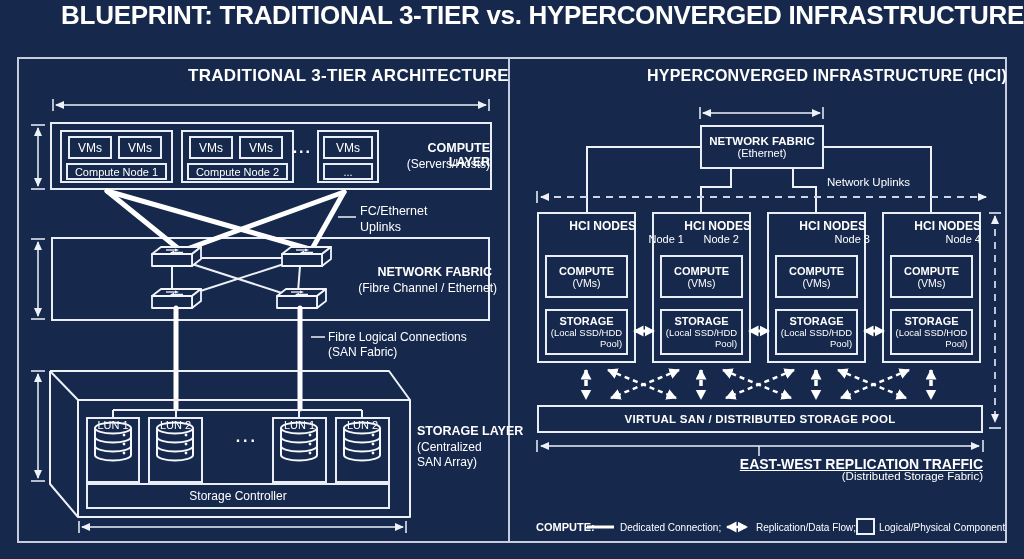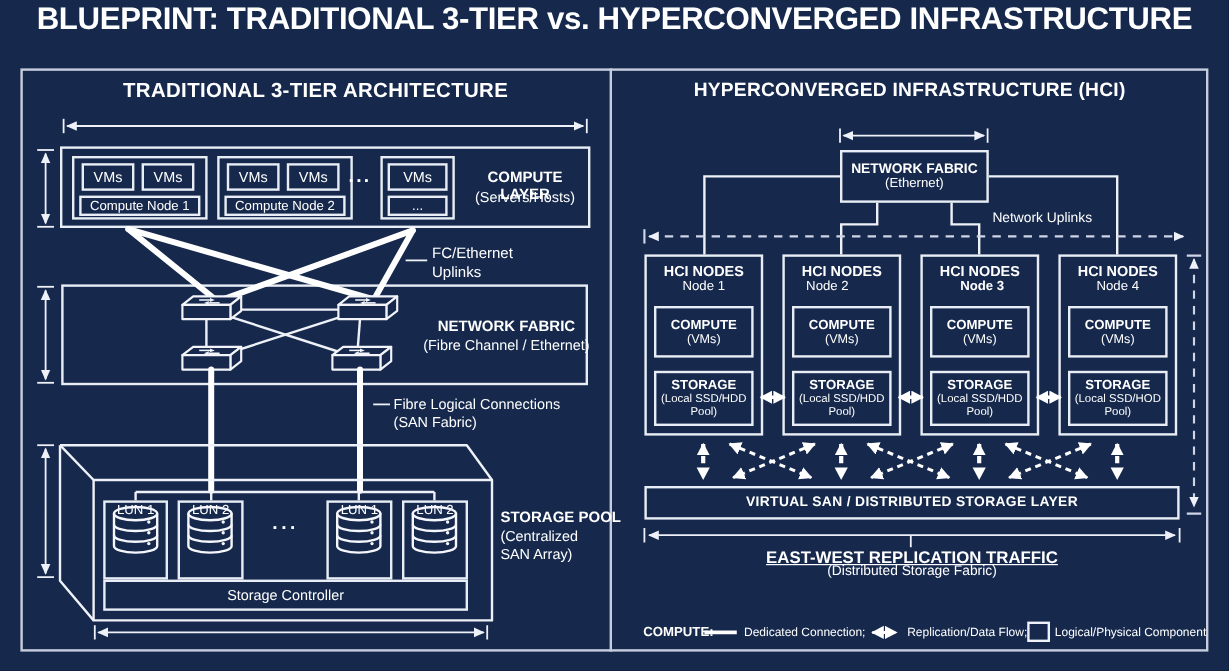--- a/index.html
+++ b/index.html
@@ -1,20 +1,20 @@
 <!DOCTYPE html>
 <html style="--bg: #16294d; --text: #ffffff; --thin: #e9edf6; --panel: #c7cdde;"><head>
 <meta charset="utf-8">
 <style>
   html,body{margin:0;padding:0;background:#0e1c38;}
   #stage{position:relative;width:1024px;height:559px;background:var(--bg,#16294d);
          font-family:"Liberation Sans",sans-serif;overflow:hidden;}
   .box{position:absolute;box-sizing:border-box;border:2px solid var(--thin,#e9edf6);}
   .lbl{position:absolute;color:var(--text,#fff);white-space:pre-line;}
-  .c{text-align:center;}
+  .c{text-align:right;}
   .b{font-weight:bold;}
   .flex{display:flex;flex-direction:column;align-items:center;justify-content:center;color:var(--text,#fff);}
   .fend{display:flex;flex-direction:column;align-items:center;justify-content:flex-start;color:var(--text,#fff);padding-bottom:3px;box-sizing:border-box;}
   .outline{position:absolute;box-sizing:border-box;border:2px solid var(--panel,#c7cdde);}
   svg{position:absolute;left:0;top:0;pointer-events:none;}
 </style>
 </head>
 <body>
 
 <div id="stage">
@@ -84,36 +84,36 @@
       <span>LUN 1</span>
     </div>
   <div class="box fend" style="left:335px;top:417px;width:55px;height:66px;font-size:11px;">
       <span>LUN 2</span>
     </div>
 
   <div class="box flex" style="left:86px;top:483px;width:304px;height:26px;font-size:12px;">
       <span>Storage Controller</span>
     </div>
 
-  <div class="lbl b" style="left:417px;top:424px;font-size:12.5px;">STORAGE POOL</div>
+  <div class="lbl b" style="left:417px;top:424px;font-size:12.5px;">STORAGE LAYER</div>
   <div class="lbl" style="left:417px;top:440px;font-size:12px;line-height:15px;">(Centralized
 SAN Array)</div>
 
   <div class="lbl b c" style="left:509px;top:67px;width:498px;font-size:16px;letter-spacing:0.2px;">HYPERCONVERGED INFRASTRUCTURE (HCI)</div>
 
   <div class="box flex" style="left:700px;top:125px;width:124px;height:44px;">
     <span class="b" style="font-size:11.5px;">NETWORK FABRIC</span>
     <span style="font-size:11px;">(Ethernet)</span>
   </div>
 
   <div class="lbl" style="left:827px;top:176px;font-size:11.5px;">Network Uplinks</div>
 
   <div class="box" style="left:537px;top:212px;width:99px;height:151px;"></div>
   <div class="lbl b c" style="left:537px;top:219px;width:99px;font-size:12px;">HCI NODES</div>
-  <div class="lbl c" style="left:537px;top:233px;width:99px;font-size:11px;">Node 1</div>
+  <div class="lbl c" style="left:537px;top:233px;width:99px;font-size:11px;padding-left:48px;">Node 1</div>
   <div class="box flex" style="left:545px;top:255px;width:83px;height:43px;">
     <span class="b" style="font-size:11px;">COMPUTE</span>
     <span style="font-size:10.5px;">(VMs)</span>
   </div>
   <div class="box flex" style="left:545px;top:309px;width:83px;height:46px;">
     <span class="b" style="font-size:11px;">STORAGE</span>
     <span class="c" style="font-size:9.5px;line-height:11px;white-space:pre-line;">(Local SSD/HDD
 Pool)</span>
   </div>
 
@@ -125,21 +125,21 @@
     <span style="font-size:10.5px;">(VMs)</span>
   </div>
   <div class="box flex" style="left:660px;top:309px;width:83px;height:46px;">
     <span class="b" style="font-size:11px;">STORAGE</span>
     <span class="c" style="font-size:9.5px;line-height:11px;white-space:pre-line;">(Local SSD/HDD
 Pool)</span>
   </div>
 
   <div class="box" style="left:767px;top:212px;width:99px;height:151px;"></div>
   <div class="lbl b c" style="left:767px;top:219px;width:99px;font-size:12px;">HCI NODES</div>
-  <div class="lbl c" style="left:767px;top:233px;width:103px;font-size:11px;font-weight:bold;">Node 3</div>
+  <div class="lbl c" style="left:767px;top:233px;width:103px;font-size:11px;">Node 3</div>
   <div class="box flex" style="left:775px;top:255px;width:83px;height:43px;">
     <span class="b" style="font-size:11px;">COMPUTE</span>
     <span style="font-size:10.5px;">(VMs)</span>
   </div>
   <div class="box flex" style="left:775px;top:309px;width:83px;height:46px;">
     <span class="b" style="font-size:11px;">STORAGE</span>
     <span class="c" style="font-size:9.5px;line-height:11px;white-space:pre-line;">(Local SSD/HDD
 Pool)</span>
   </div>
 
@@ -150,21 +150,21 @@
     <span class="b" style="font-size:11px;">COMPUTE</span>
     <span style="font-size:10.5px;">(VMs)</span>
   </div>
   <div class="box flex" style="left:890px;top:309px;width:83px;height:46px;">
     <span class="b" style="font-size:11px;">STORAGE</span>
     <span class="c" style="font-size:9.5px;line-height:11px;white-space:pre-line;">(Local SSD/HOD
 Pool)</span>
   </div>
 
   <div class="box flex" style="left:537px;top:405px;width:446px;height:28px;">
-    <span class="b" style="font-size:11.5px;letter-spacing:0.3px;">VIRTUAL SAN / DISTRIBUTED STORAGE LAYER</span>
+    <span class="b" style="font-size:11.5px;letter-spacing:0.3px;">VIRTUAL SAN / DISTRIBUTED STORAGE POOL</span>
   </div>
 
   <div class="lbl b c" style="left:537px;top:456px;width:446px;font-size:14px;text-decoration:underline;">EAST-WEST REPLICATION TRAFFIC</div>
   <div class="lbl c" style="left:537px;top:470px;width:446px;font-size:11.5px;">(Distributed Storage Fabric)</div>
 
   <div class="lbl b" style="left:536px;top:521px;font-size:11px;">COMPUTE:</div>
   <div class="lbl" style="left:620px;top:522px;font-size:10px;">Dedicated Connection;</div>
   <div class="lbl" style="left:756px;top:522px;font-size:10px;">Replication/Data Flow;</div>
   <div class="lbl" style="left:879px;top:522px;font-size:10px;">Logical/Physical Component</div>
 

